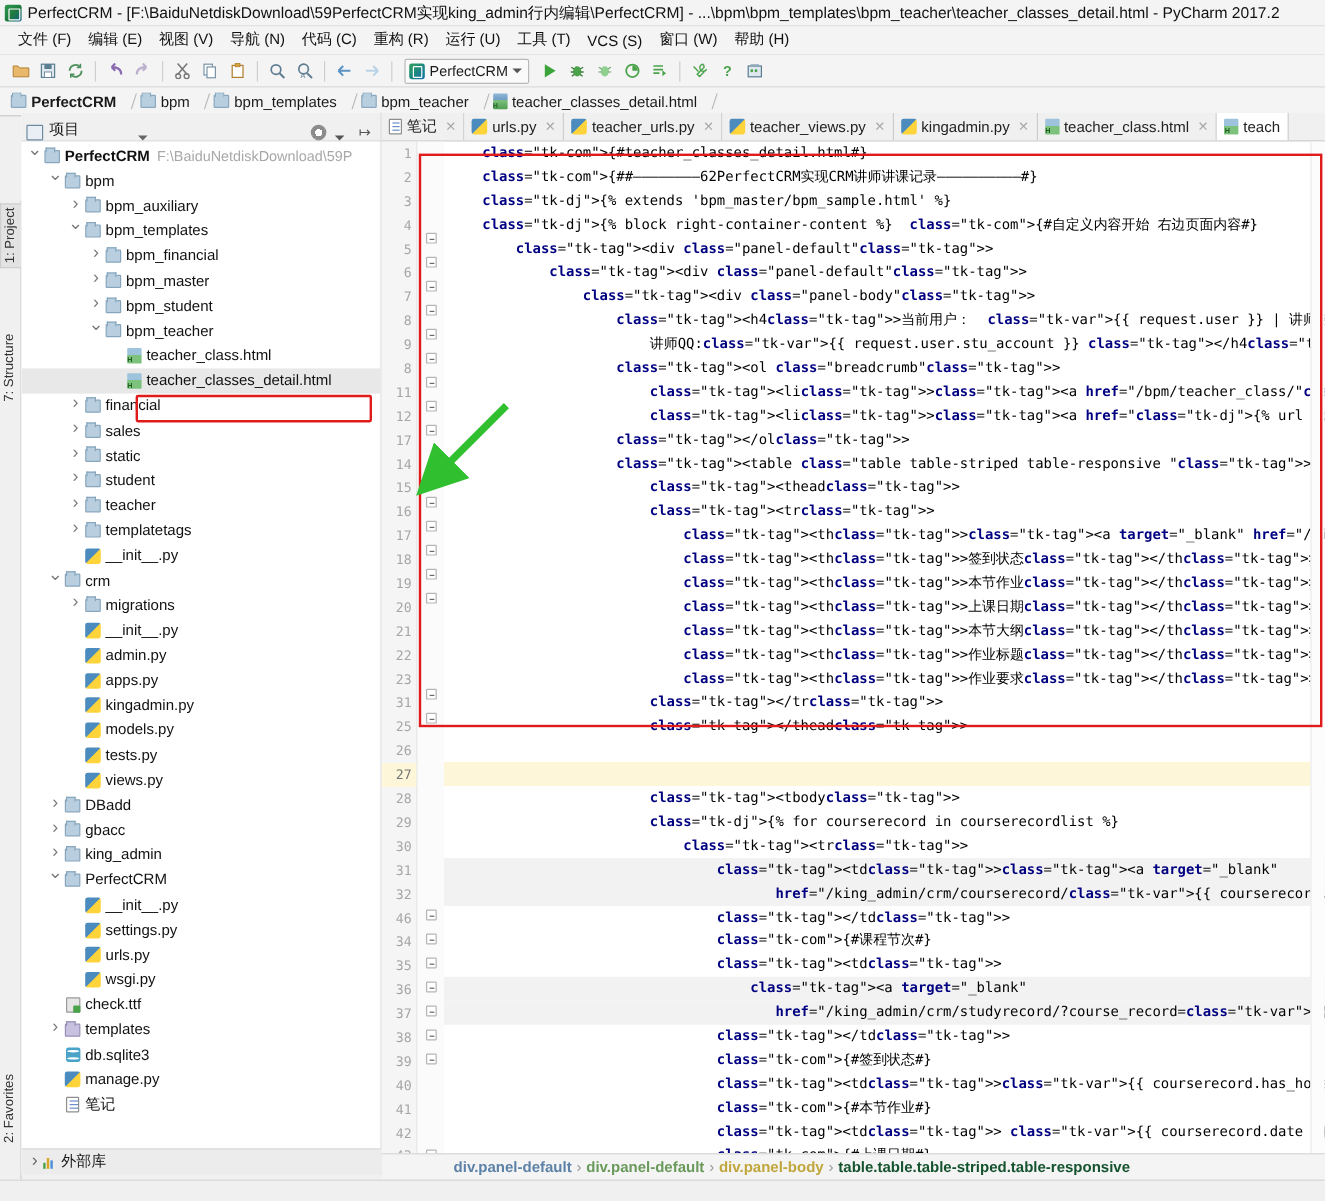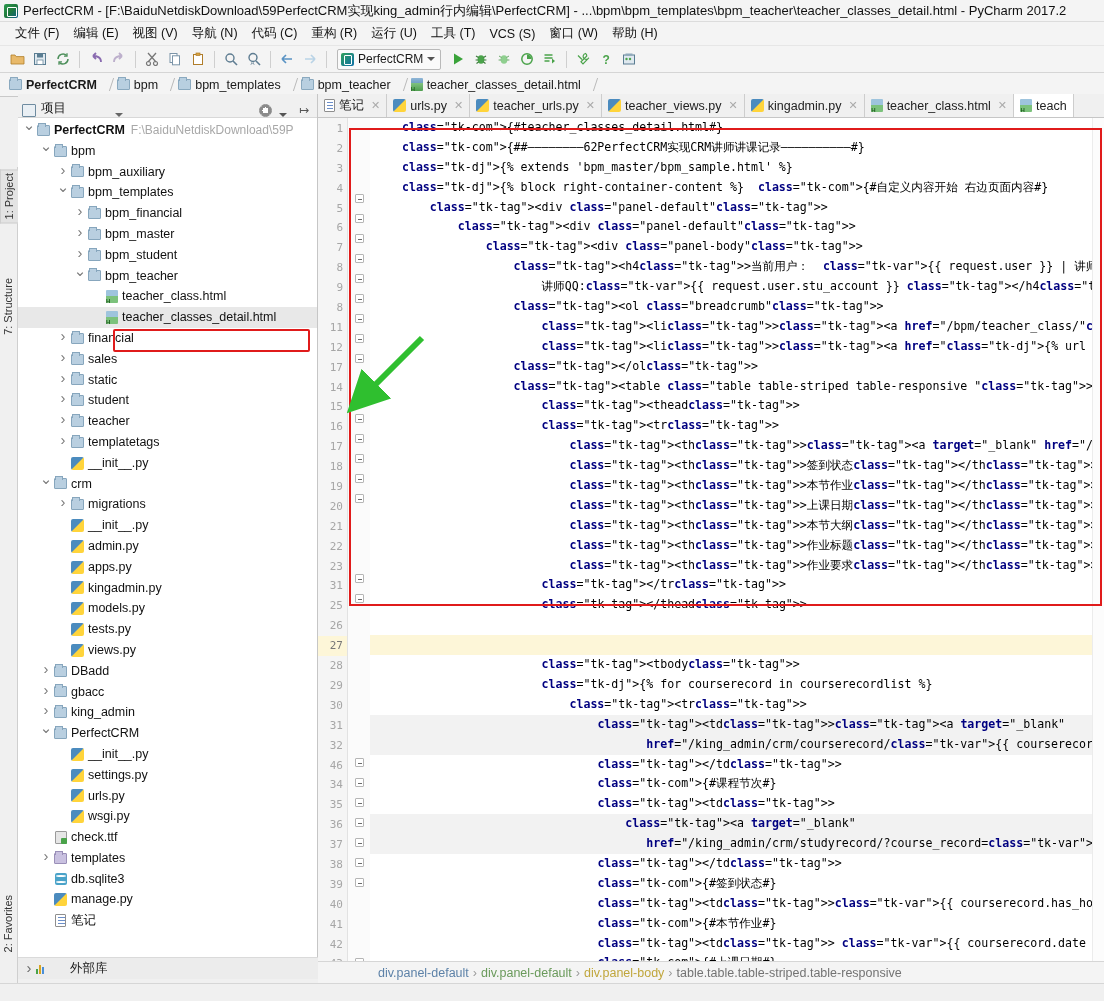--- a/index.html
+++ b/index.html
@@ -250,25 +250,25 @@
   
   .markstrip { position:absolute; right:0; top:0; bottom:0; width:12px; background:#fcfcfc; border-left:1px solid #ececec;}
 
   
   .bottombar {
     position:absolute; left:318px; right:0; bottom:18px; height:22px;
     background:#f4f4f4; border-top:1px solid #d6d6d6;
     display:flex; align-items:center; padding-left:60px; gap:4px;
     font-size:12.5px;
   }
-  .bc { cursor:default; }
+  .bc { cursor:default;font-weight:bold; }
   .bc.c1 { color:#5d82a8; }
   .bc.c2 { color:#6a9a5b; }
   .bc.c3 { color:#c0a63c; }
-  .bc.c4 { color:#737373; }
+  .bc.c4 { color:#14532d; }
   .bc-sep { color:#9a9a9a; }
 
   .statusbar {
     position:absolute; left:0; right:0; bottom:0; height:18px;
     background:#f0f0f0; border-top:1px solid #d6d6d6;
   }
 
   
   .extlib {
     position:absolute; left:18px; bottom:22px; width:300px; height:22px;
@@ -800,21 +800,21 @@
       </div>
   </div>
 
   <div class="extlib">
     <span class="twist tw-r" style="color:#6a6a6a;"></span>
     <span class="i-lib">
       <i style="height:5px;background:#4aa34a"></i>
         <i style="height:9px;background:#d8a520"></i>
         <i style="height:7px;background:#4a8fd8"></i>
     </span>
-    <span style="margin-left:21px;">外部库</span>
+    <span style="margin-left:2px;">外部库</span>
   </div>
 
   <div class="hl-box" style="left:113px; top:329px; width:197px; height:23px; z-index:30;"></div>
 
   <svg class="green-arrow" style="left:310px;top:330px;width:120px;height:90px;z-index:31;" viewBox="0 0 120 90">
     <defs>
       <marker id="ah" markerWidth="7" markerHeight="7" refX="2" refY="3.5" orient="auto">
         <polygon points="0,0 7,3.5 0,7" fill="#2fbf2f"></polygon>
       </marker>
     </defs>

